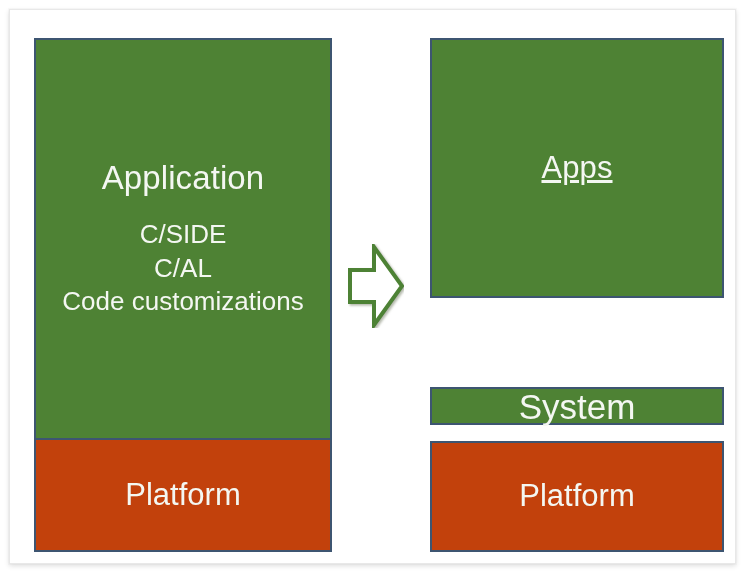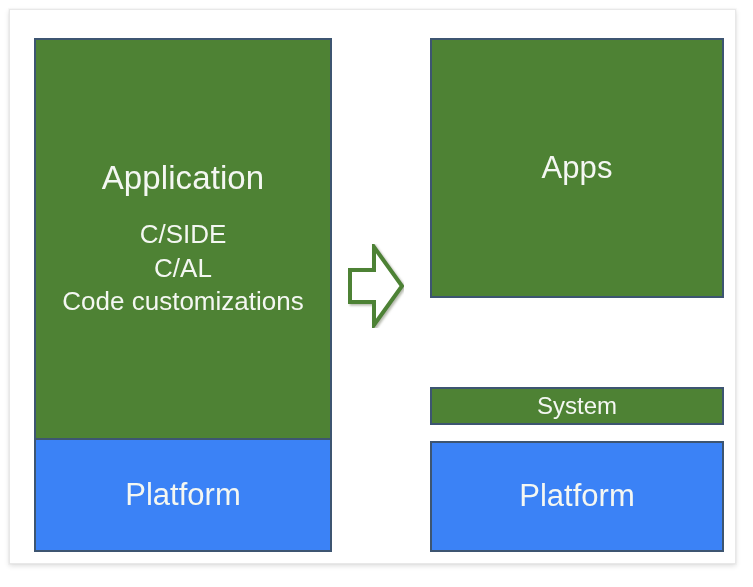--- a/index.html
+++ b/index.html
@@ -48,21 +48,21 @@
     flex-direction: column;
     align-items: center;
     justify-content: center;
     text-align: center;
     color: #f4f7f2;
     line-height: 1.18;
     -webkit-font-smoothing: antialiased;
   }
 
   .box.green      { background: #4e8234; }
-  .box.dark-green { background: #3b82f6; }
+  .box.dark-green { background: #c2410c; }
 
   
   #box-application {
     left: 24px;
     top: 28px;
     width: 298px;
     height: 402px;
     gap: 16px;
   }
   #box-platform-left {
@@ -71,20 +71,21 @@
     width: 298px;
     height: 114px;
   }
 
   
   #box-apps {
     left: 420px;
     top: 28px;
     width: 294px;
     height: 260px;
+    text-decoration: underline;
   }
   #box-system {
     left: 420px;
     top: 377px;
     width: 294px;
     height: 38px;
   }
   #box-platform-right {
     left: 420px;
     top: 431px;
@@ -93,21 +94,21 @@
   }
 
   .heading {
     font-size: 33px;
     font-weight: 400;
     letter-spacing: 0.1px;
   }
   #box-apps .heading { font-size: 31px; }
   .platform-label { font-size: 31px; font-weight: 400; }
   .system-label {
-    font-size: 24px;
+    font-size: 35px;
     font-weight: 400;
     line-height: 1;
   }
 
   .sublines {
     margin-top: 4px;
     font-size: 26px;
     font-weight: 400;
     line-height: 1.30;
   }

